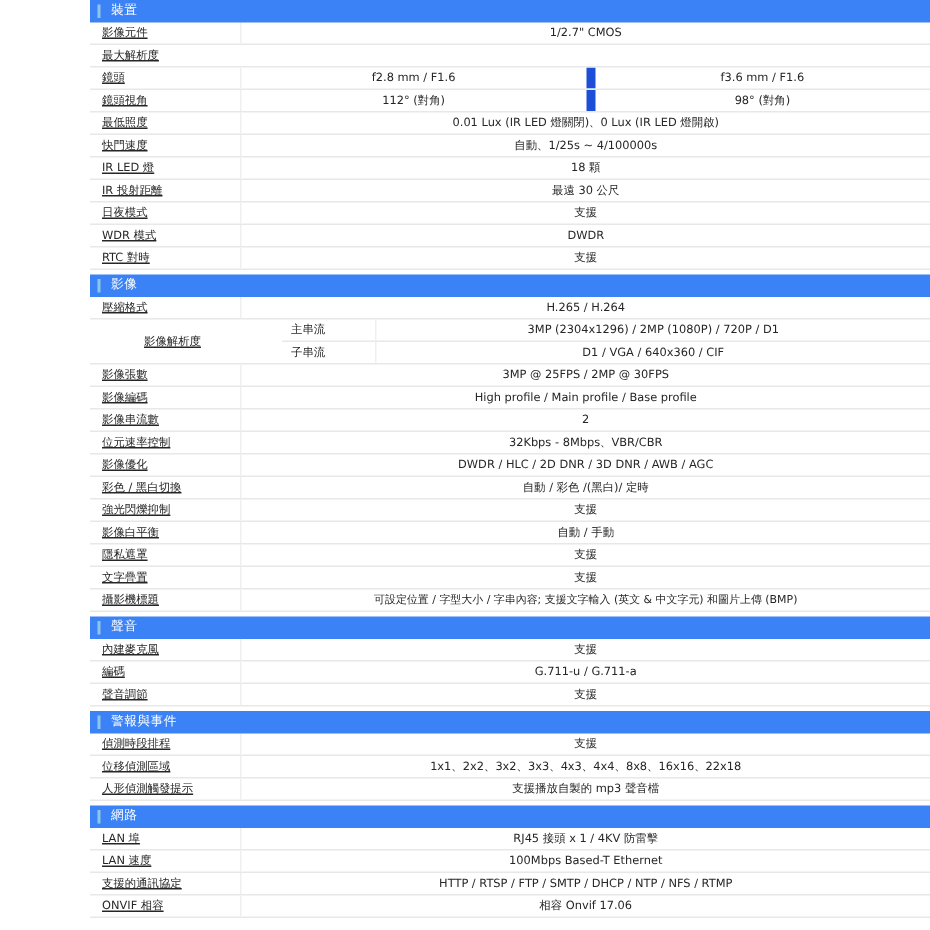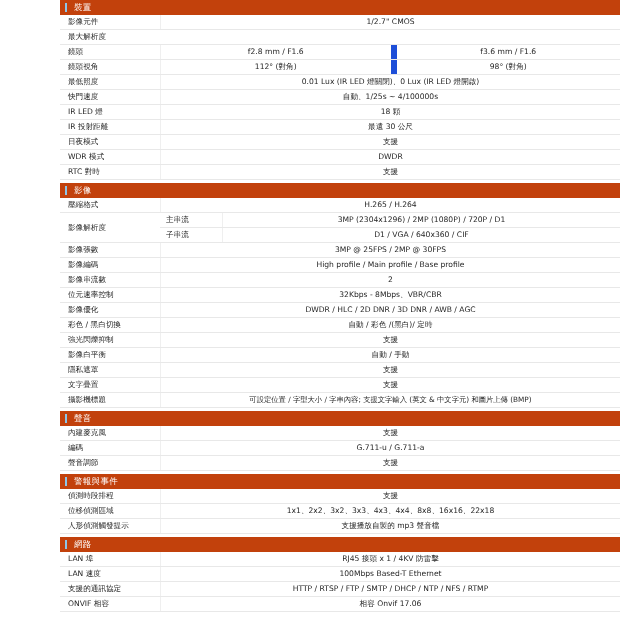--- a/index.html
+++ b/index.html
@@ -26,21 +26,21 @@
   .spec-table {
     position: absolute;
     left: 60px;
     top: 0px;
     width: 560px;
   }
 
   
   .sect-head {
     position: relative;
-    background: #c2410c;
+    background: #3b82f6;
     height: 15px;
     line-height: 15px;
     margin-top: 3px;
     margin-bottom: 0px;
     color: #ffffff;
     font-size: 8.5px;
     padding-left: 14px;
     box-sizing: border-box;
     letter-spacing: 0.3px;
     white-space: nowrap;
@@ -72,20 +72,21 @@
 
   .cell-label {
     width: 100px;
     flex: 0 0 100px;
     box-sizing: border-box;
     padding: 2px 0 2px 8px;
     font-size: 7.6px;
     line-height: 10px;
     color: #262626;
     white-space: nowrap;
+    text-decoration: underline;
   }
   .cell-sub {
     width: 62px;
     flex: 0 0 62px;
     box-sizing: border-box;
     padding: 2px 0 2px 6px;
     font-size: 7.6px;
     line-height: 10px;
     color: #262626;
     white-space: nowrap;
@@ -124,20 +125,21 @@
   }
   .group-wrap {
     display: flex;
     border-bottom: 1px solid #e8e8e8;
   }
   .group-wrap .cell-label {
     display: flex;
     align-items: center;
     padding-top: 0;
     padding-bottom: 0;
+    margin-left: 28px;
   }
   .group-stack {
     flex: 1 1 auto;
     display: block;
   }
   .group-stack .row:last-child { border-bottom: none; }
 </style>
 </head>
 <body>
 

